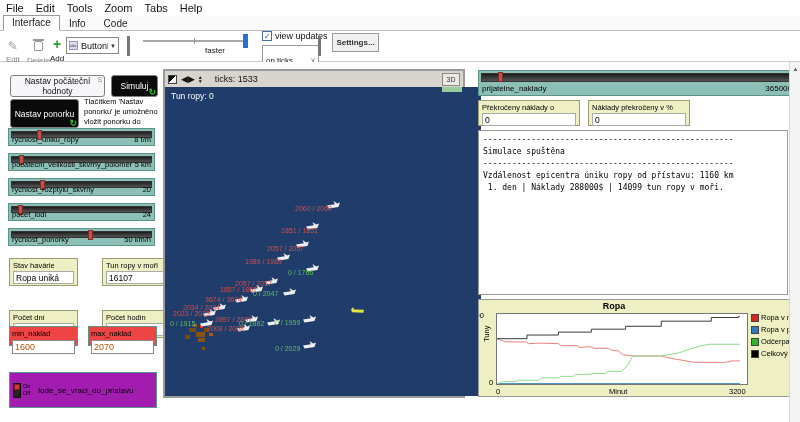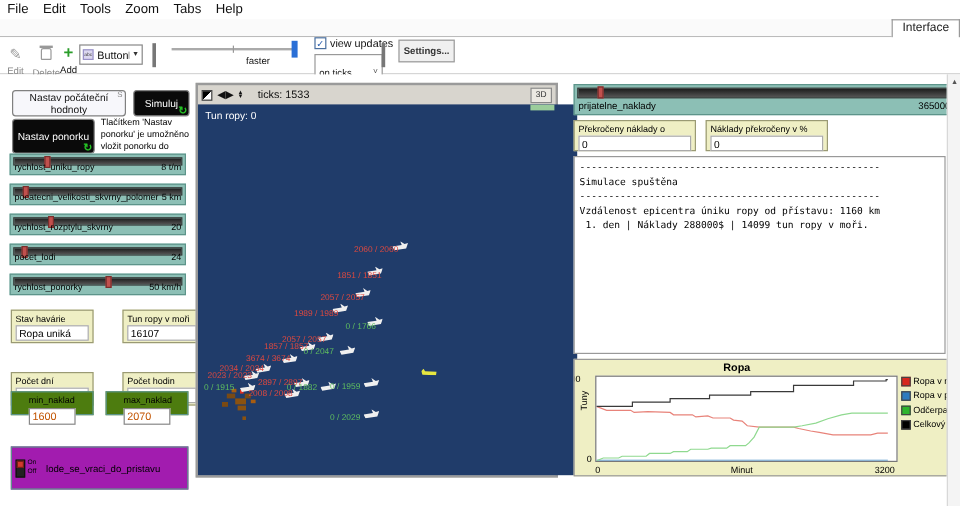--- a/index.html
+++ b/index.html
@@ -2,21 +2,21 @@
 <html><head>
 <meta charset="utf-8">
 <style>
   * { margin:0; padding:0; box-sizing:border-box; }
   html,body { width:800px; height:422px; background:#fff; font-family:"Liberation Sans", sans-serif; overflow:hidden; }
   #app { position:relative; width:800px; height:422px; background:#fff; }
 
   
   #menubar { position:absolute; left:0; top:0; width:800px; height:16px; display:flex; align-items:center; background:#fff; }
   .menu-item { font-size:11px; color:#111; padding:1px 6px; cursor:default; }
-  #tabrow { position:absolute; left:0; top:16px; width:800px; height:15px; background:#fafafa; border-bottom:1px solid #bbb; display:flex; align-items:flex-end; padding-left:3px;flex-direction:column; }
+  #tabrow { position:absolute; left:0; top:16px; width:800px; height:15px; background:#fafafa; border-bottom:1px solid #bbb; display:flex; align-items:flex-end; padding-left:3px; }
   .tab { font-size:10px; color:#222; padding:1px 8px 2px; border:1px solid transparent; border-bottom:none; margin-bottom:-1px; }
   .tab.active { background:#fff; border-color:#999; border-bottom:1px solid #fff; }
   #toolbar { position:absolute; left:0; top:31px; width:800px; height:31px; background:#fff; border-bottom:1px solid #ccc; }
   .tool { position:absolute; text-align:center; color:#888; }
   .tool .tlabel { font-size:8px; display:block; margin-top:1px; }
   .pencil { font-size:12px; color:#999; line-height:12px; }
   .trash { display:inline-block; width:9px; height:10px; border:1px solid #999; border-radius:2px 2px 1px 1px; position:relative; }
   .trash:before { content:""; position:absolute; left:-2px; top:-3px; width:11px; height:2px; background:#999; }
   .plus { font-size:14px; font-weight:bold; color:#2a9d2a; line-height:12px; }
   #widget-dd { position:absolute; left:66px; top:6px; width:53px; height:17px; border:1px solid #888; background:#fff; display:flex; align-items:center; padding:0 2px; }
@@ -57,21 +57,21 @@
 
   
   .monitor { background:#efefc4; border:1px solid #9a9a74; padding:2px 3px; }
   .monitor .mlabel { font-size:7.5px; color:#000; white-space:nowrap; overflow:hidden; }
   .monitor .mvalue { background:#fff; border:1px solid #aaa; font-size:8.5px; color:#000; padding:0 2px; height:13px; line-height:12px; margin-top:1px; }
   #left-monitors { position:absolute; left:9px; top:196px; width:146px; display:grid; grid-template-columns:69px 66px; column-gap:10px; row-gap:7px;gap:24px; }
   #left-monitors .monitor { height:28px; }
 
   
   #left-inputs { position:absolute; left:9px; top:264px; width:146px; display:grid; grid-template-columns:69px 69px; column-gap:10px; }
-  .inputbox { background:#4d7c0f; border:1px solid #5d948a; height:20px; padding:2px 14px; }
+  .inputbox { background:#ef4444; border:1px solid #5d948a; height:20px; padding:2px 2px; }
   .inputbox .ilabel { font-size:7.5px; color:#000; }
   .inputbox .ivalue { background:#fff; border:1px solid #888; font-size:9px; color:#c25400; height:14px; line-height:13px; padding:0 2px; margin-top:2px; }
 
   
   #switch { position:absolute; left:9px; top:310px; width:148px; height:36px; background:#a21caf; border:1px solid #5d948a; display:flex; align-items:center; padding-left:3px; }
   .sw-lever { width:8px; height:15px; background:#222; border:1px solid #111; position:relative; }
   .sw-knob { position:absolute; left:0; top:0; width:6px; height:6px; background:#d23a2e; border:1px solid #7a1f18; }
   .sw-onoff { display:flex; flex-direction:column; font-size:5.5px; line-height:1.3; margin-left:2px; color:#000; }
   .sw-label { font-size:8px; color:#000; margin-left:8px; }
 

